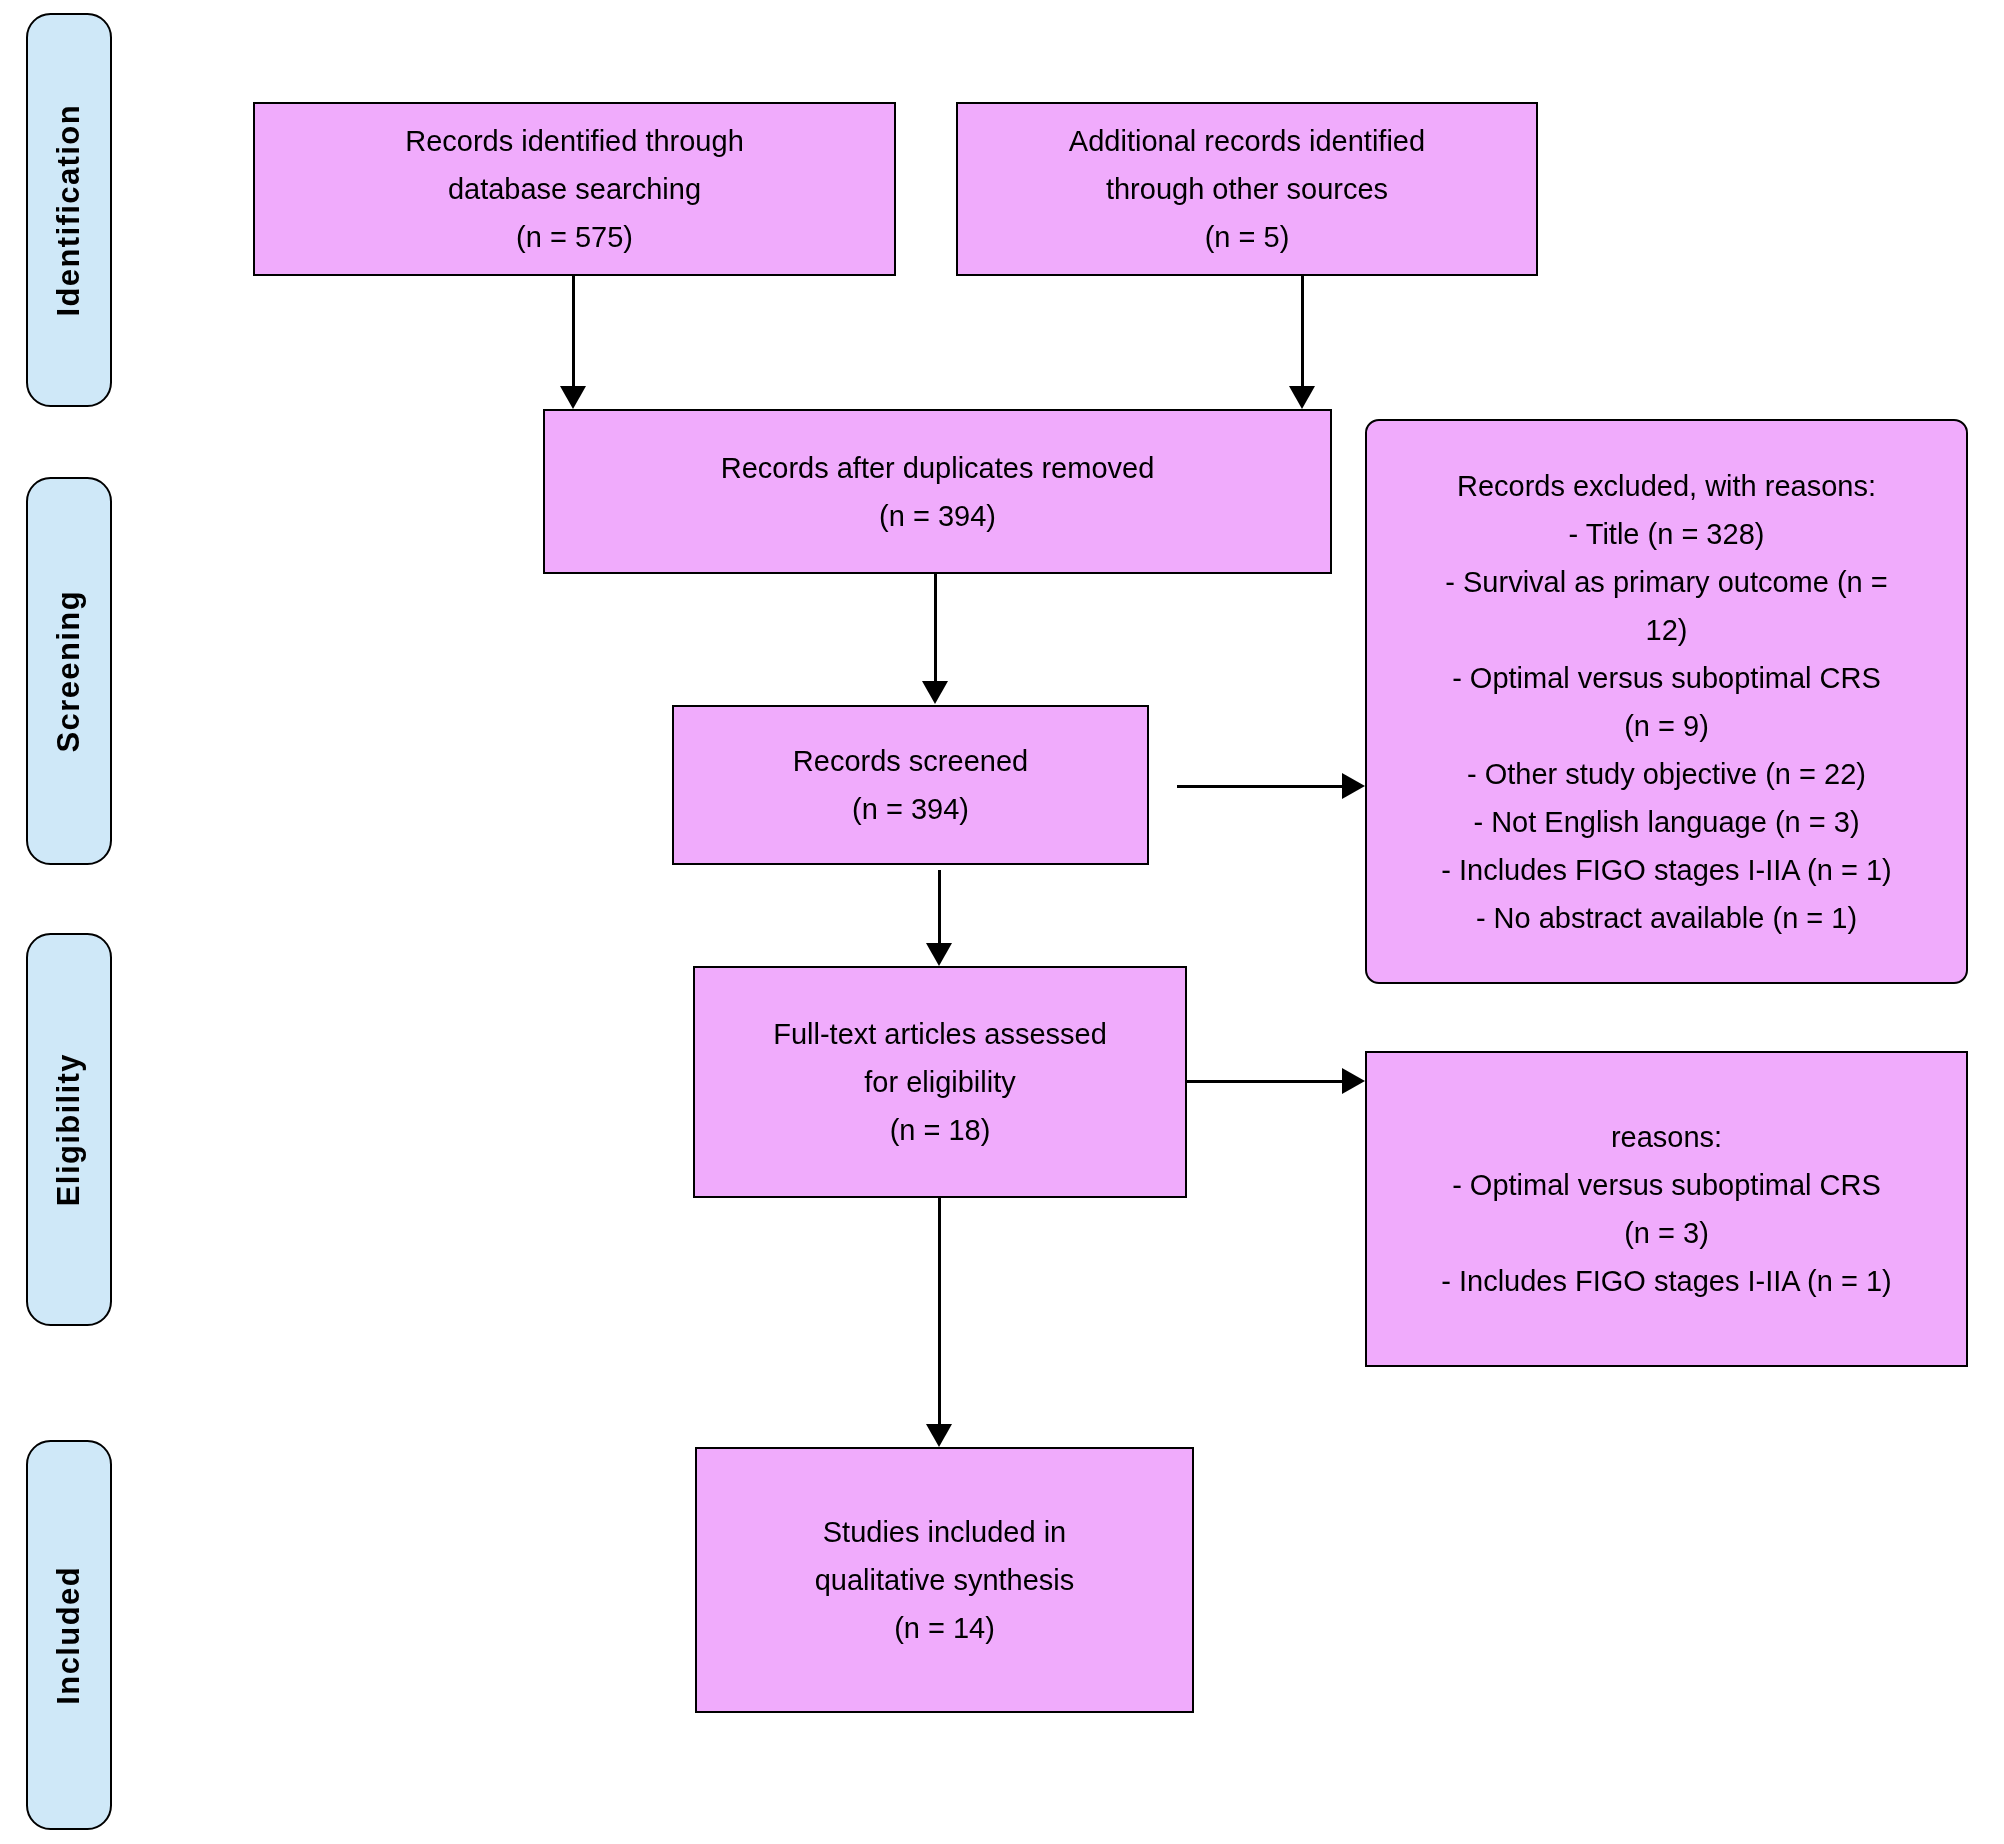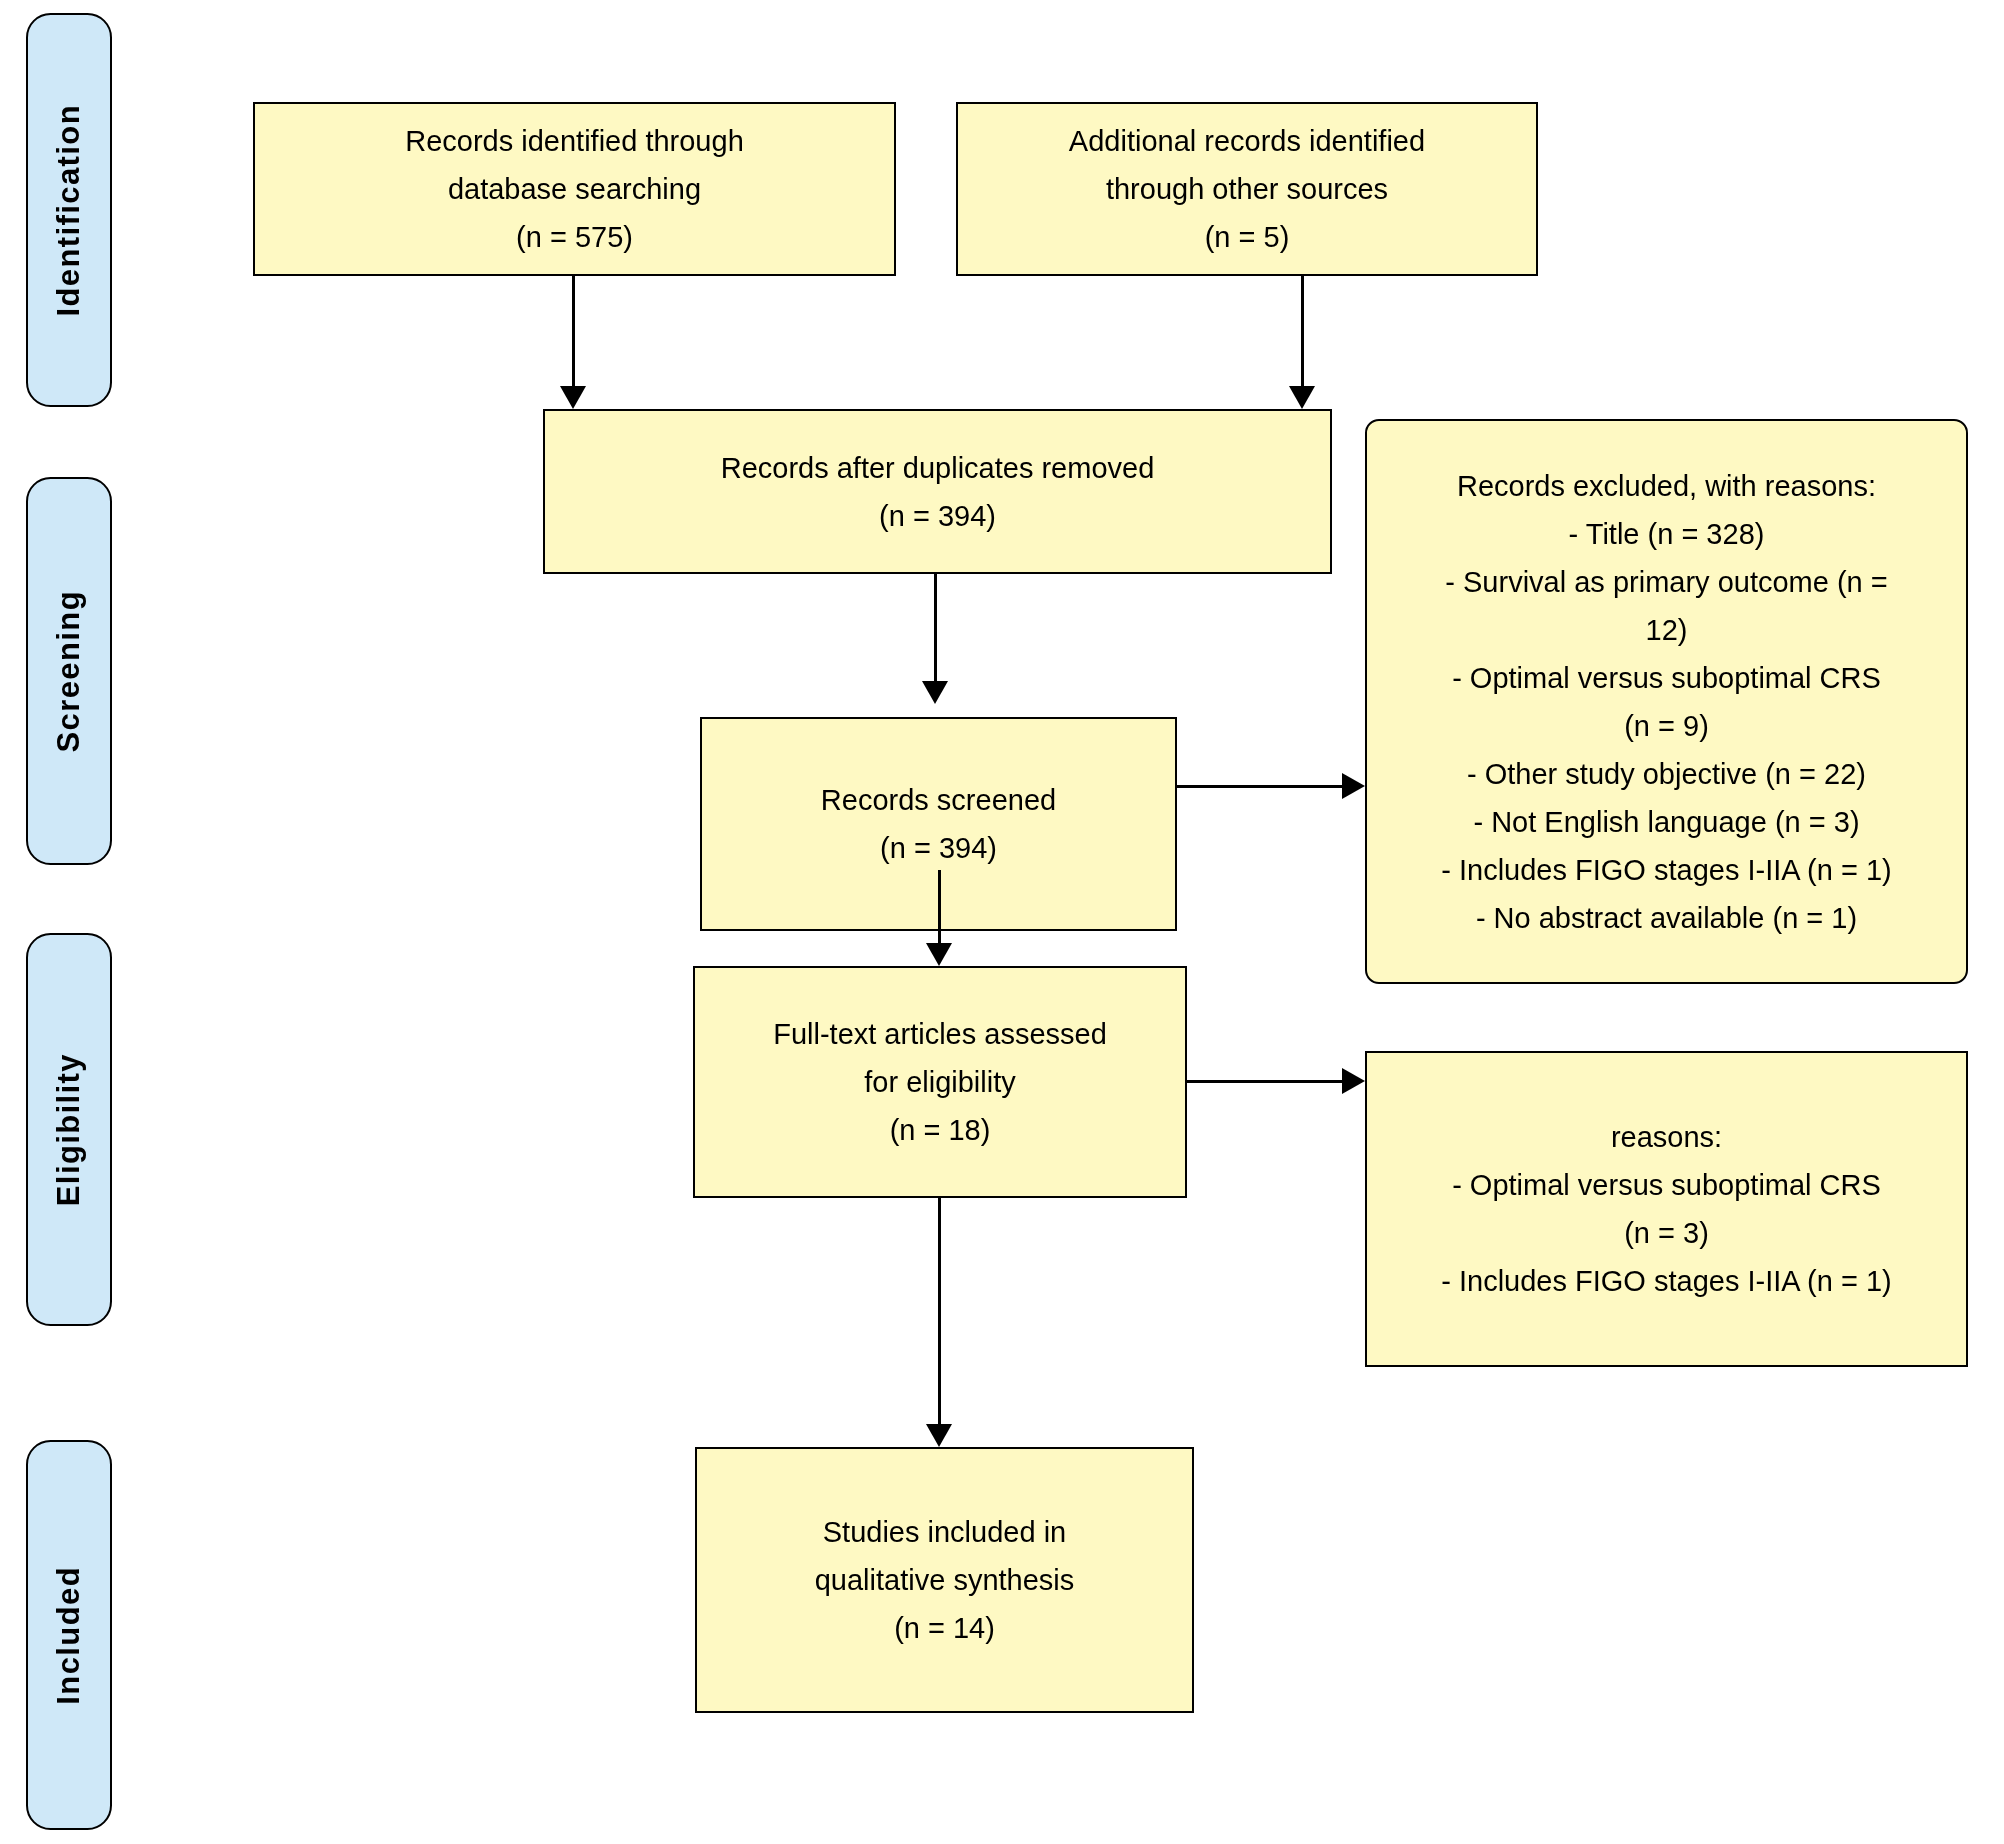--- a/index.html
+++ b/index.html
@@ -43,37 +43,37 @@
     white-space: nowrap;
   }
   #stage-identification { top: 13px;   height: 394px; }
   #stage-screening      { top: 477px;  height: 388px; }
   #stage-eligibility    { top: 933px; height: 393px; }
   #stage-included       { top: 1440px; height: 390px; }
 
   
   .box {
     position: absolute;
-    background: #fef9c3;
+    background: #f0abfc;
     border: 2.7px solid #000000;
     box-sizing: border-box;
     display: flex;
     flex-direction: column;
     justify-content: center;
     align-items: center;
     text-align: center;
     font-size: 29px;
     line-height: 48px;
   }
   .line { white-space: nowrap; }
 
   #box-records-identified { left: 253px;  top: 102px;  width: 643px;  height: 174px; }
   #box-additional-records { left: 956px; top: 102px;  width: 582px;  height: 174px; }
   #box-after-duplicates   { left: 543px;  top: 409px;  width: 789px; height: 165px; }
-  #box-records-screened   { left: 700px; top: 705px; width: 477px;  height: 214px; margin-top: 12px; }
+  #box-records-screened   { left: 672px; top: 705px; width: 477px;  height: 160px; }
   #box-records-excluded   { left: 1365px; top: 419px;  width: 603px;  height: 565px; border-radius: 14px; }
   #box-fulltext-assessed  { left: 693px; top: 966px; width: 494px;  height: 232px; }
   #box-fulltext-excluded  { left: 1365px; top: 1051px; width: 603px;  height: 316px; }
   #box-studies-included   { left: 695px; top: 1447px; width: 499px;  height: 266px; }
 
   
   .arrow-v {
     position: absolute;
     width: 2.7px;
     background: #000000;

